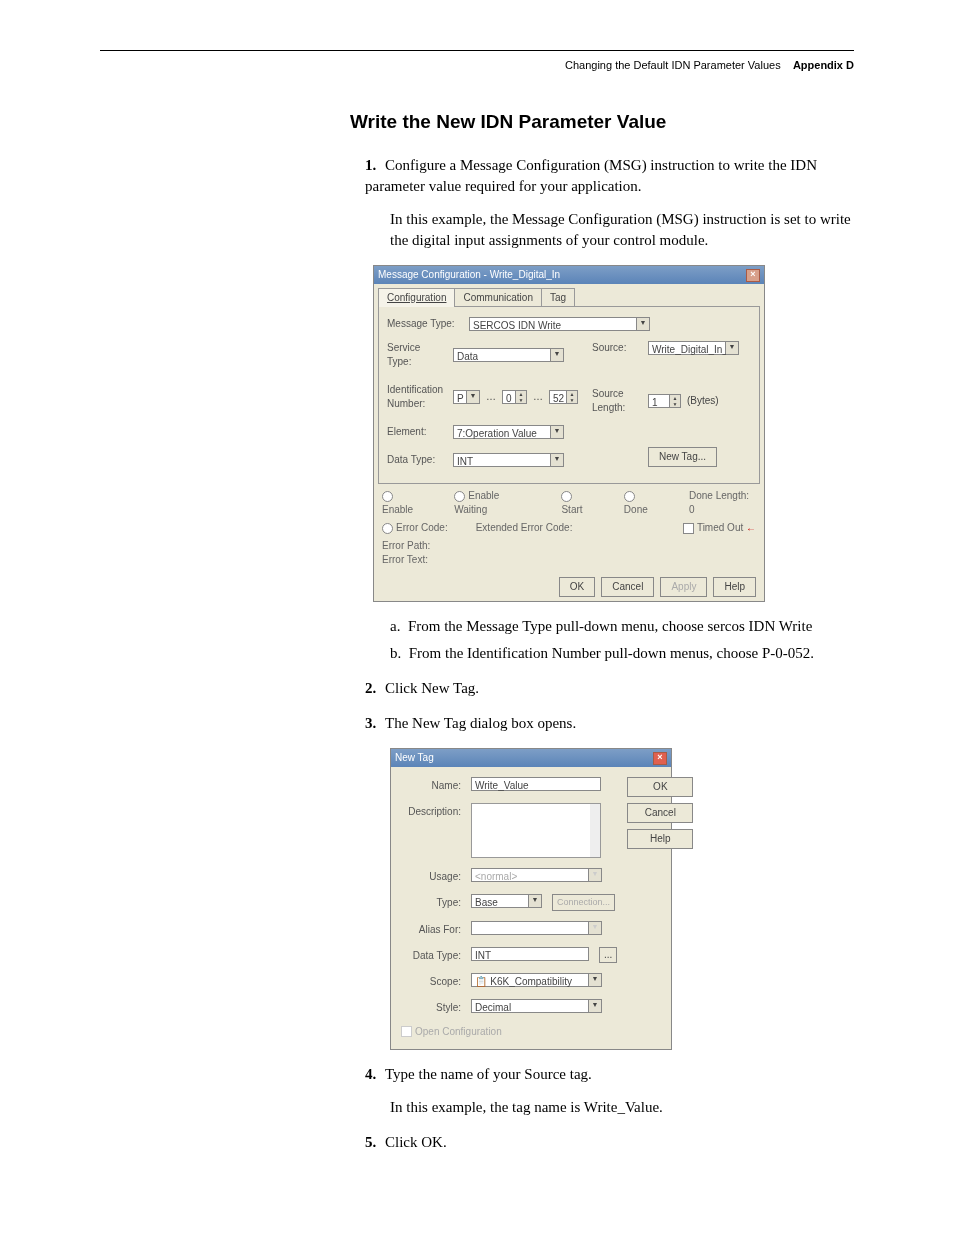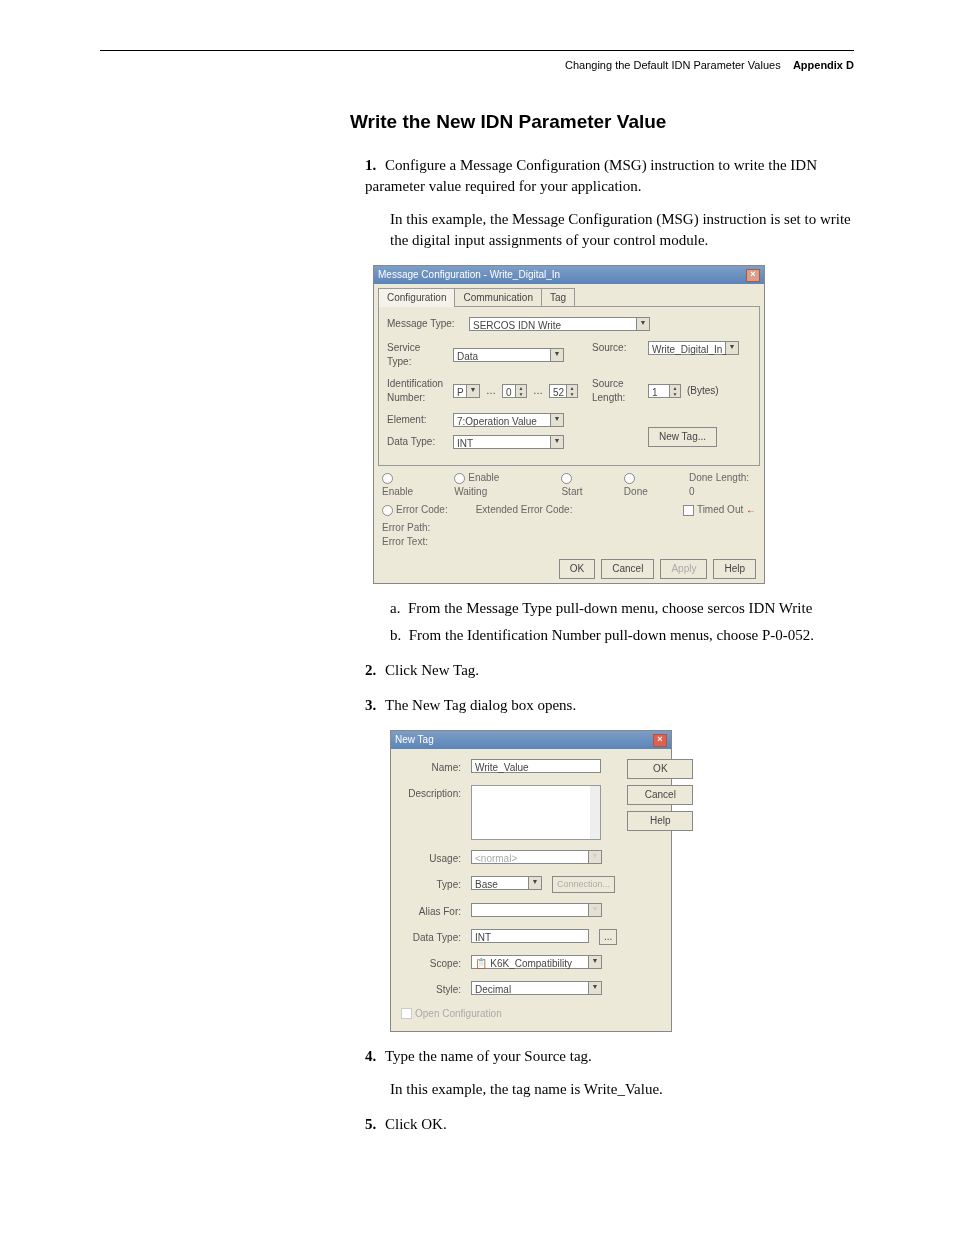--- a/index.html
+++ b/index.html
@@ -92,20 +92,21 @@
     border-bottom: none;
     padding: 2px 8px;
     background: #ece9d8;
     font-size: 10px;
     margin-right: -1px;
   }
   .tab.active {
     background: #f5f3e9;
     position: relative;
     z-index: 2;
+    text-decoration: underline;
   }
   .tabbody {
     border: 1px solid #999;
     margin: 0 4px 4px 4px;
     padding: 10px 8px 8px 8px;
     background: #ece9d8;
     position: relative;
     top: -1px;
   }
   .row { display: flex; align-items: center; margin-bottom: 8px; gap: 6px; }
@@ -140,22 +141,22 @@
     background: #ece9d8;
     padding: 2px 10px;
     font-size: 10px;
     text-align: center;
   }
   .btn.disabled { color: #aaa; }
   .radio { display: inline-block; width: 9px; height: 9px; border: 1px solid #888; border-radius: 50%; margin-right: 3px; vertical-align: middle; background: #fff; }
   .chk { display: inline-block; width: 9px; height: 9px; border: 1px solid #888; margin-right: 3px; vertical-align: middle; background: #fff; }
   .status-row { display: flex; gap: 28px; font-size: 10px; color: #666; margin: 4px 8px; }
   .btnrow { display: flex; justify-content: flex-end; gap: 6px; padding: 4px 8px; }
-  .leftcol { display: flex; flex-direction: column; }
-  .rightcol { display: flex; flex-direction: column; gap: 14px; }
+  .leftcol { display: flex; flex-direction: column; gap: 6px; }
+  .rightcol { display: flex; flex-direction: column; gap: 24px; }
   .fgroup { display: flex; gap: 14px; }
   .lbl-s { font-size: 10px; color: #555; width: 50px; }
   .nttable { padding: 10px; }
   .ntrow { display: flex; align-items: flex-start; margin-bottom: 10px; gap: 10px; }
   .ntlbl { width: 60px; font-size: 10px; color: #555; padding-top: 2px; text-align: right; }
   .txtarea { border: 1px solid #999; background: #fff; width: 130px; height: 55px; font-size: 9px; color: #c88; text-align: center; padding-top: 18px; box-sizing: border-box; position: relative; }
   .txtarea .sbar { position: absolute; right: 0; top: 0; bottom: 0; width: 10px; background: #eee; }
   .ntbtns { display: flex; flex-direction: column; gap: 6px; }
 </style>
 </head>

